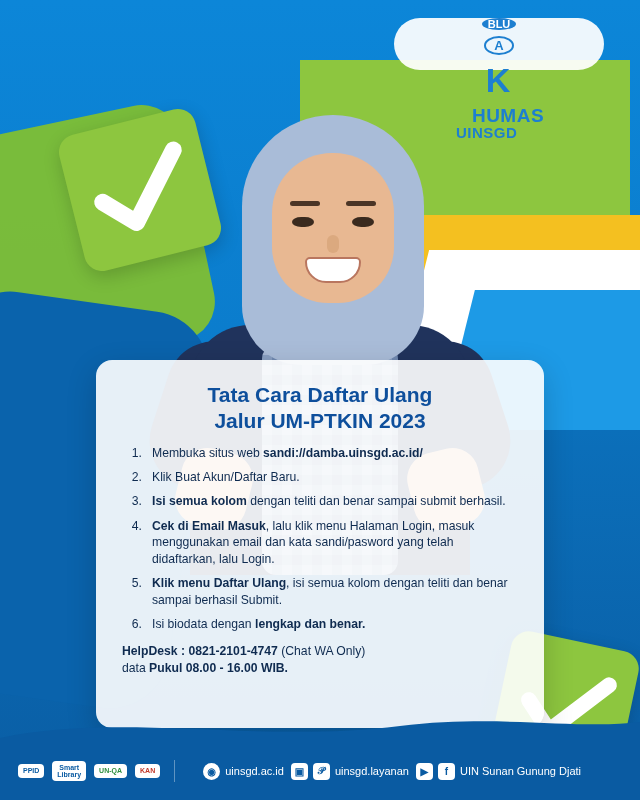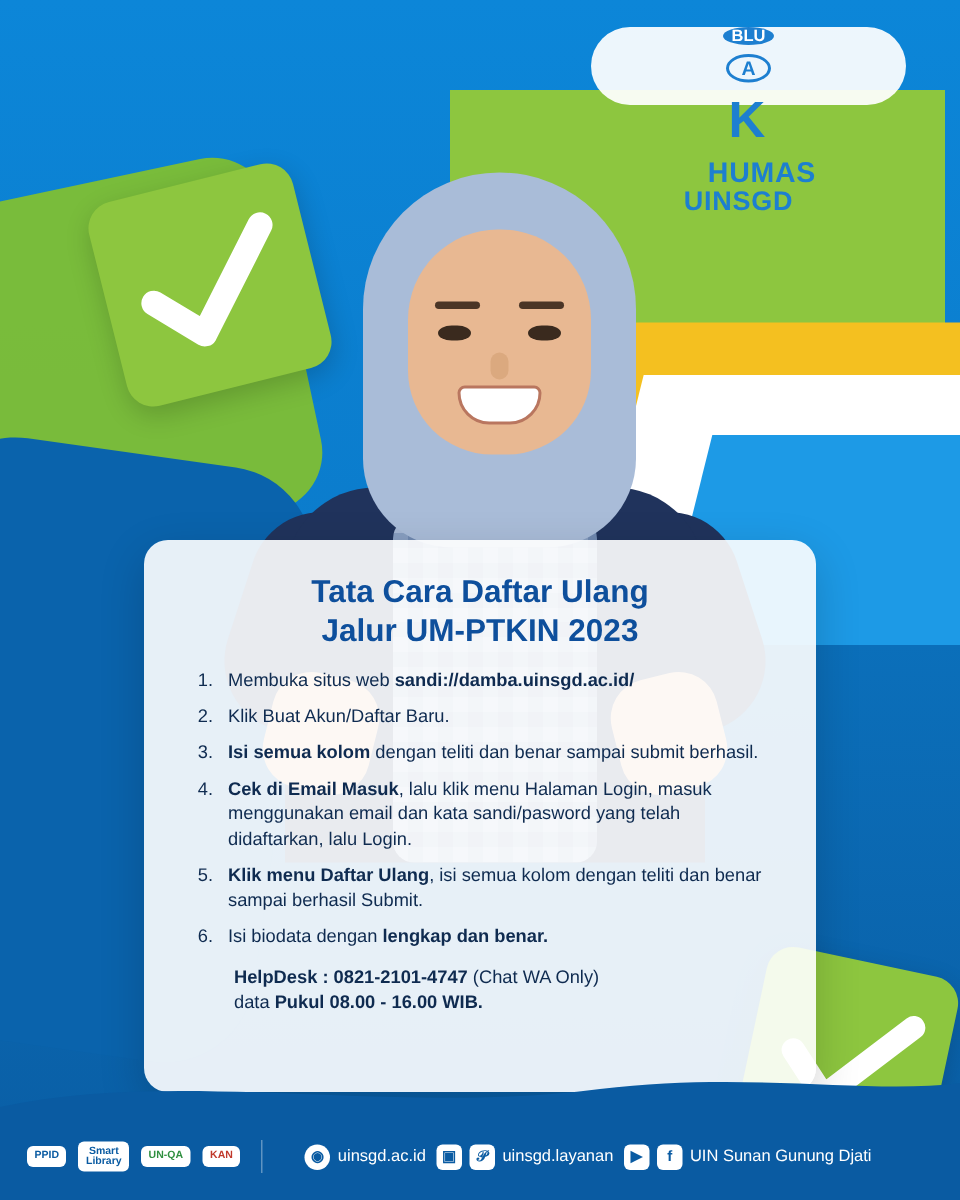--- a/index.html
+++ b/index.html
@@ -121,21 +121,21 @@
     display: flex; align-items: center; justify-content: center;
   }
   .a-badge {
     width: 30px; height: 30px; border-radius: 50%;
     border: 2px solid #1d7fd0; color: #1d7fd0;
     font-size: 13px; font-weight: 700;
     display: flex; align-items: center; justify-content: center;
   }
   .humas-text { color: #1d7fd0; line-height: 1.0; margin-left: 2px; }
   .humas-text .l1 { font-size: 19px; font-weight: 800; letter-spacing: .5px; margin-left: 16px; }
-  .humas-text .l2 { font-size: 18px; font-weight: 800; letter-spacing: .5px; }
+  .humas-text .l2 { font-size: 15px; font-weight: 800; letter-spacing: .5px; }
   .humas-k {
     font-size: 34px; font-weight: 800; color: #1d7fd0; margin-right: 2px;
   }
 
   
   .person {
     position: absolute;
     left: 150px; top: 95px;
     width: 360px; height: 480px;
   }
@@ -222,21 +222,20 @@
     color: #0f2b50;
   }
   ol.steps li .num { width: 16px; flex: 0 0 16px; text-align: right; }
   ol.steps li .txt { flex: 1; }
   .b { font-weight: 700; }
   .helpdesk {
     margin-top: 10px;
     font-size: 12.2px;
     line-height: 1.4;
     color: #0f2b50;
-    margin-left: 34px;
   }
   .helpdesk .hd-line1 { font-weight: 700; }
 
   
   .footer {
     position: absolute; left: 0; bottom: 0;
     width: 640px; height: 58px;
     background: #0a5ba2;
     display: flex; align-items: center;
     padding: 0 18px;

